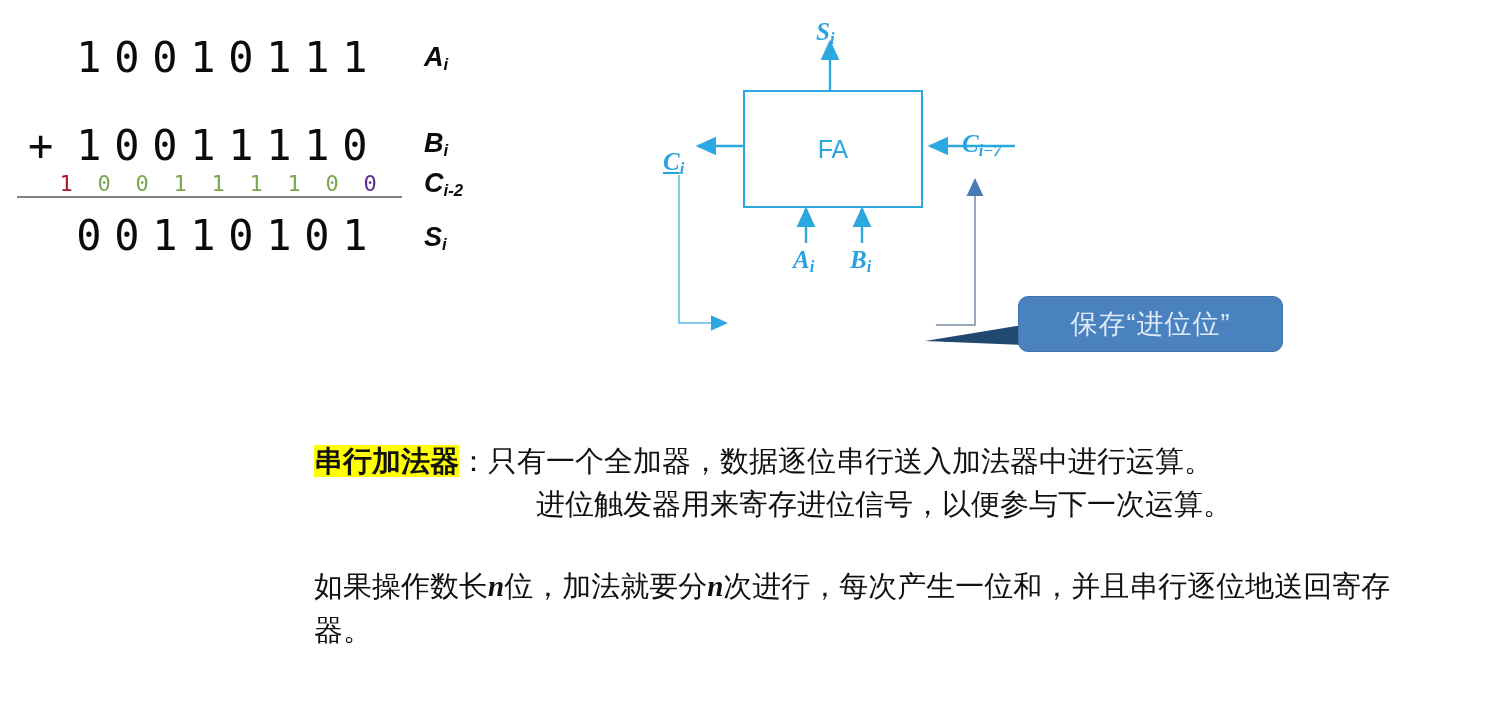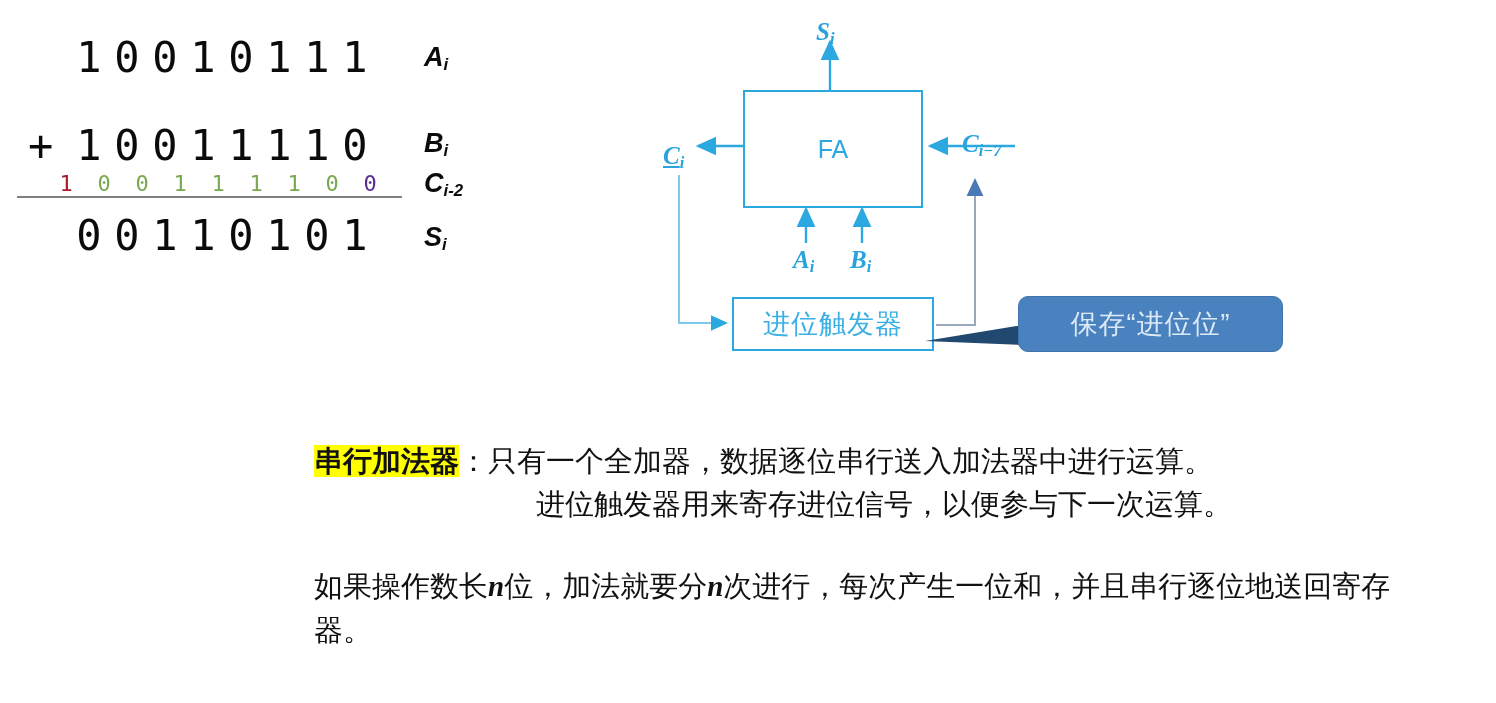--- a/index.html
+++ b/index.html
@@ -270,29 +270,26 @@
 
       <polyline points="39,175 39,323 86,323" fill="none" stroke="#7fc9ea" stroke-width="2" marker-end="url(#arr-lblue)"></polyline>
 
       <polyline points="296,325 335,325 335,180" fill="none" stroke="#9aa8bb" stroke-width="2" marker-end="url(#arr-slate)"></polyline>
     </svg>
 
     <div class="fa-box" style="left:103px; top:90px; width:180px; height:118px;">
       <span class="fa-label">FA</span>
     </div>
 
-    <div class="ff-box" style="left:92px; top:297px; width:202px; height:54px;">
-      <span class="ff-label">进位触发器</span>
-    </div>
 
     <div class="sig-label" style="left:176px; top:18px;">
       <span>S</span><sub>i</sub>
     </div>
 
-    <div class="sig-label" style="left:23px; top:142px;text-decoration:underline;">
+    <div class="sig-label" style="left:23px; top:148px;text-decoration:underline;">
       <span>C</span><sub>i</sub>
     </div>
 
     <div class="sig-label" style="left:322px; top:130px;">
       <span>C</span><sub>i−7</sub>
     </div>
 
     <div class="sig-label" style="left:153px; top:246px;">
       <span>A</span><sub>i</sub>
     </div>

